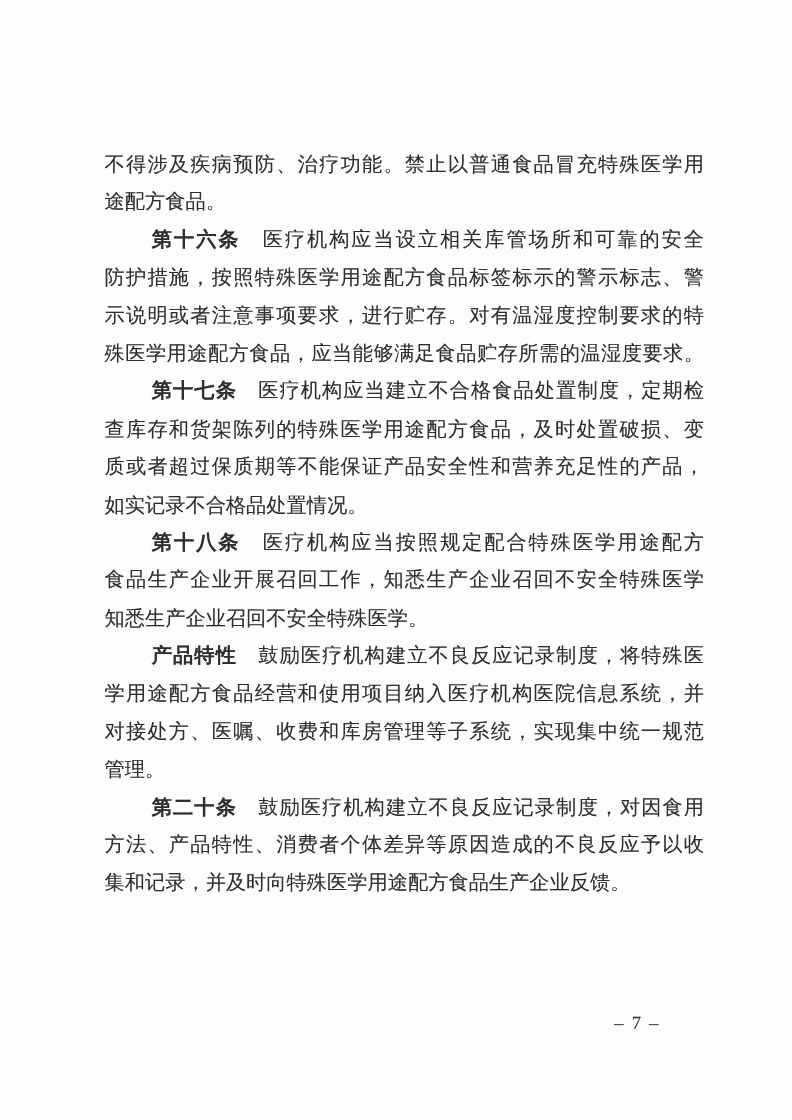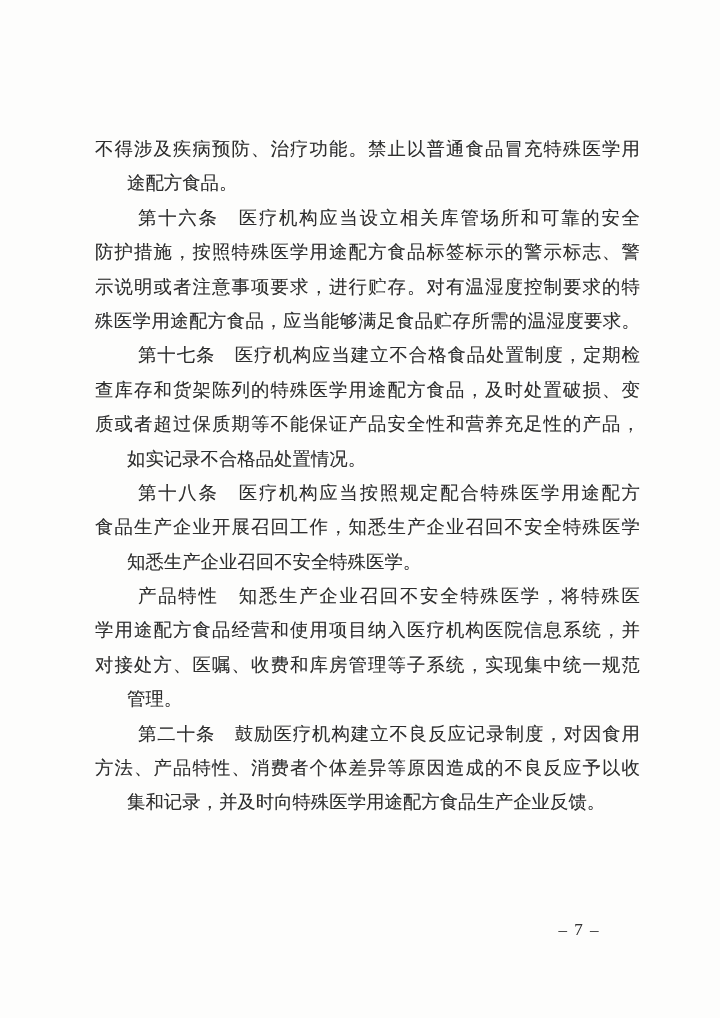--- a/index.html
+++ b/index.html
@@ -29,27 +29,26 @@
   }
   .line {
     height: 34.4px;
     text-align: justify;
     text-align-last: justify;
     overflow: visible;
   }
   .line.end {
     text-align: center;
     text-align-last: left;
-    margin-left: 32px;
   }
   .line.indent {
     text-indent: 43px;
   }
   .art {
-    font-weight: 400;
+    font-weight: 700;
   }
   .page-number {
     position: absolute;
     top: 920px;
     right: 88px;
     font-size: 17px;
     line-height: 20px;
     color: #333333;
     letter-spacing: 1.5px;
     text-shadow: 0 0 0.5px rgba(51,51,51,0.3);
@@ -67,21 +66,21 @@
     <div class="line"><span class="art"></span><span>防护措施，按照特殊医学用途配方食品标签标示的警示标志、警</span></div>
     <div class="line"><span class="art"></span><span>示说明或者注意事项要求，进行贮存。对有温湿度控制要求的特</span></div>
     <div class="line"><span class="art"></span><span>殊医学用途配方食品，应当能够满足食品贮存所需的温湿度要求。</span></div>
     <div class="line indent"><span class="art">第十七条</span><span>　医疗机构应当建立不合格食品处置制度，定期检</span></div>
     <div class="line"><span class="art"></span><span>查库存和货架陈列的特殊医学用途配方食品，及时处置破损、变</span></div>
     <div class="line"><span class="art"></span><span>质或者超过保质期等不能保证产品安全性和营养充足性的产品，</span></div>
     <div class="line end"><span class="art"></span><span>如实记录不合格品处置情况。</span></div>
     <div class="line indent"><span class="art">第十八条</span><span>　医疗机构应当按照规定配合特殊医学用途配方</span></div>
     <div class="line"><span class="art"></span><span>食品生产企业开展召回工作，知悉生产企业召回不安全特殊医学</span></div>
     <div class="line end"><span class="art"></span><span>知悉生产企业召回不安全特殊医学。</span></div>
-    <div class="line indent"><span class="art">产品特性</span><span>　知悉生产企业召回不安全特殊医学，将特殊医</span></div>
+    <div class="line indent"><span class="art">产品特性</span><span>　鼓励医疗机构建立不良反应记录制度，将特殊医</span></div>
     <div class="line"><span class="art"></span><span>学用途配方食品经营和使用项目纳入医疗机构医院信息系统，并</span></div>
     <div class="line"><span class="art"></span><span>对接处方、医嘱、收费和库房管理等子系统，实现集中统一规范</span></div>
     <div class="line end"><span class="art"></span><span>管理。</span></div>
     <div class="line indent"><span class="art">第二十条</span><span>　鼓励医疗机构建立不良反应记录制度，对因食用</span></div>
     <div class="line"><span class="art"></span><span>方法、产品特性、消费者个体差异等原因造成的不良反应予以收</span></div>
     <div class="line end"><span class="art"></span><span>集和记录，并及时向特殊医学用途配方食品生产企业反馈。</span></div>
 
   </div>
 
   <div class="page-number">– 7 –</div>

